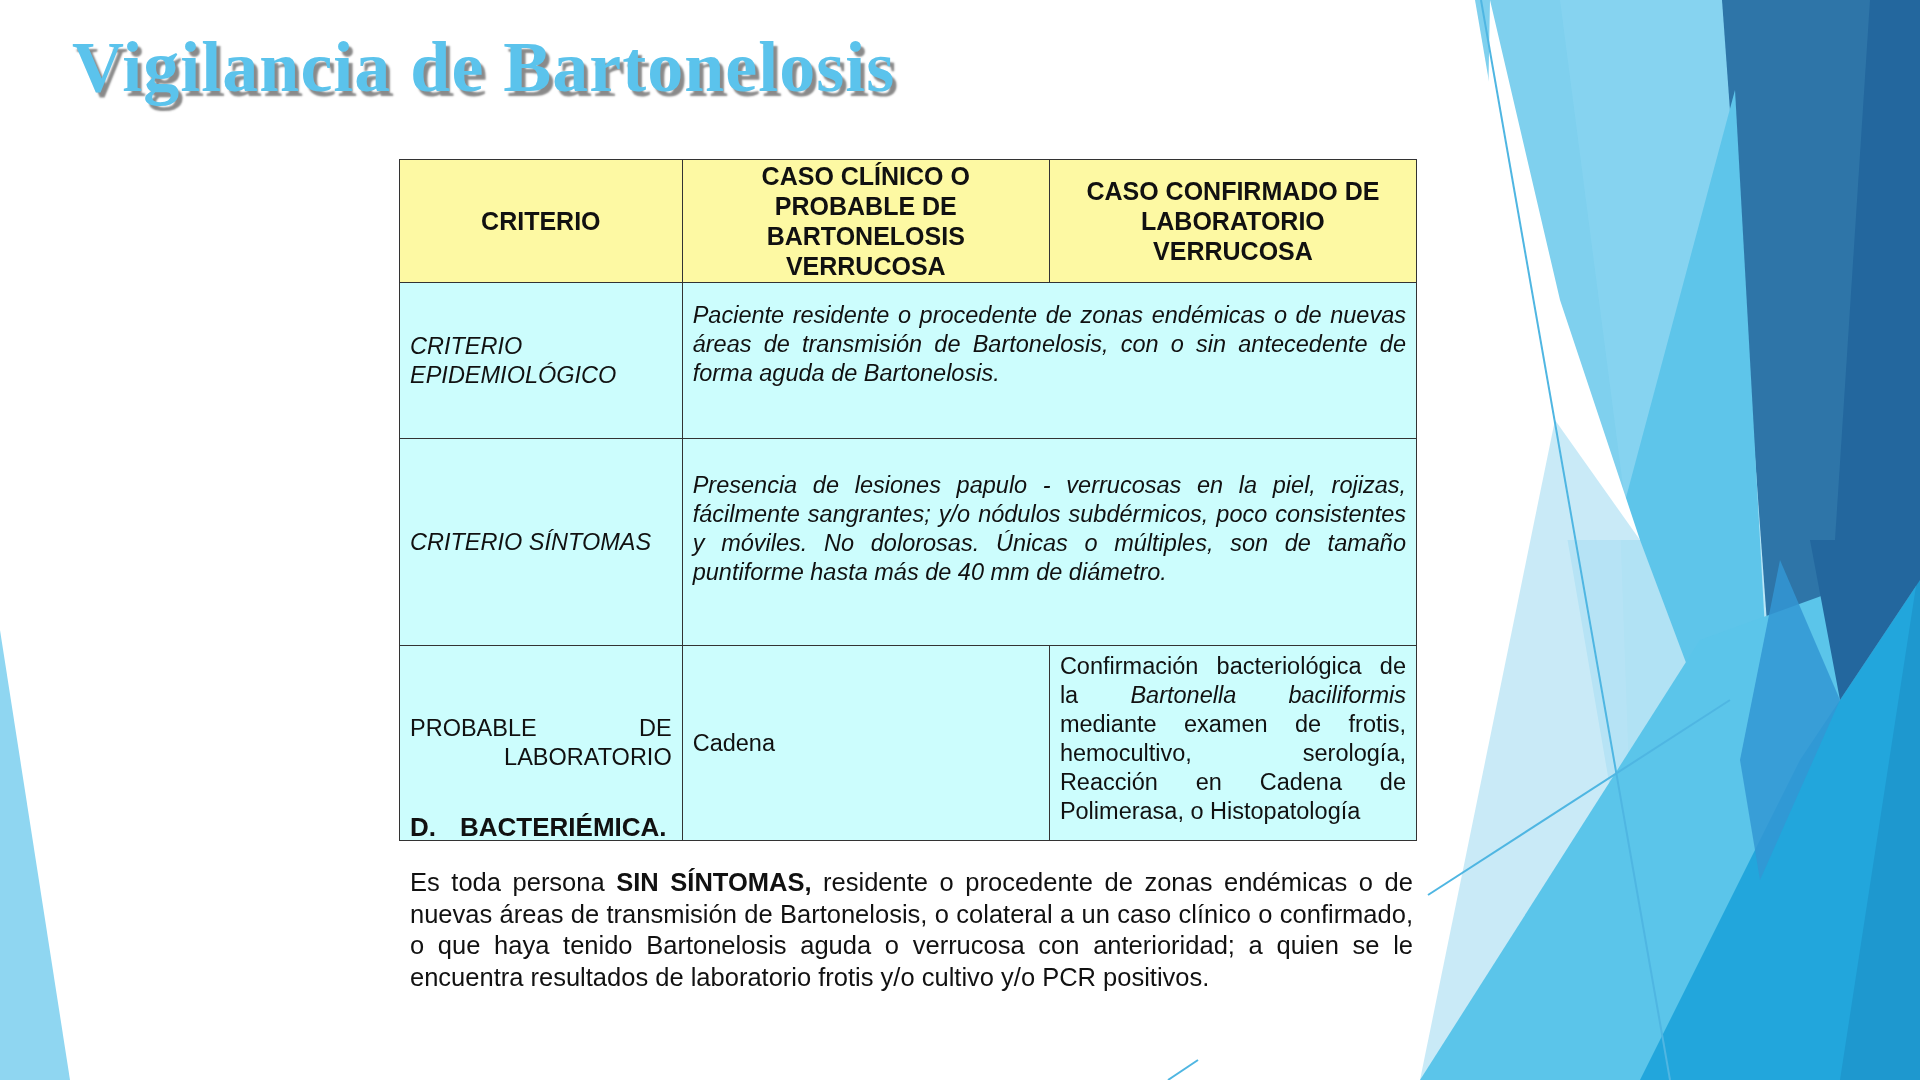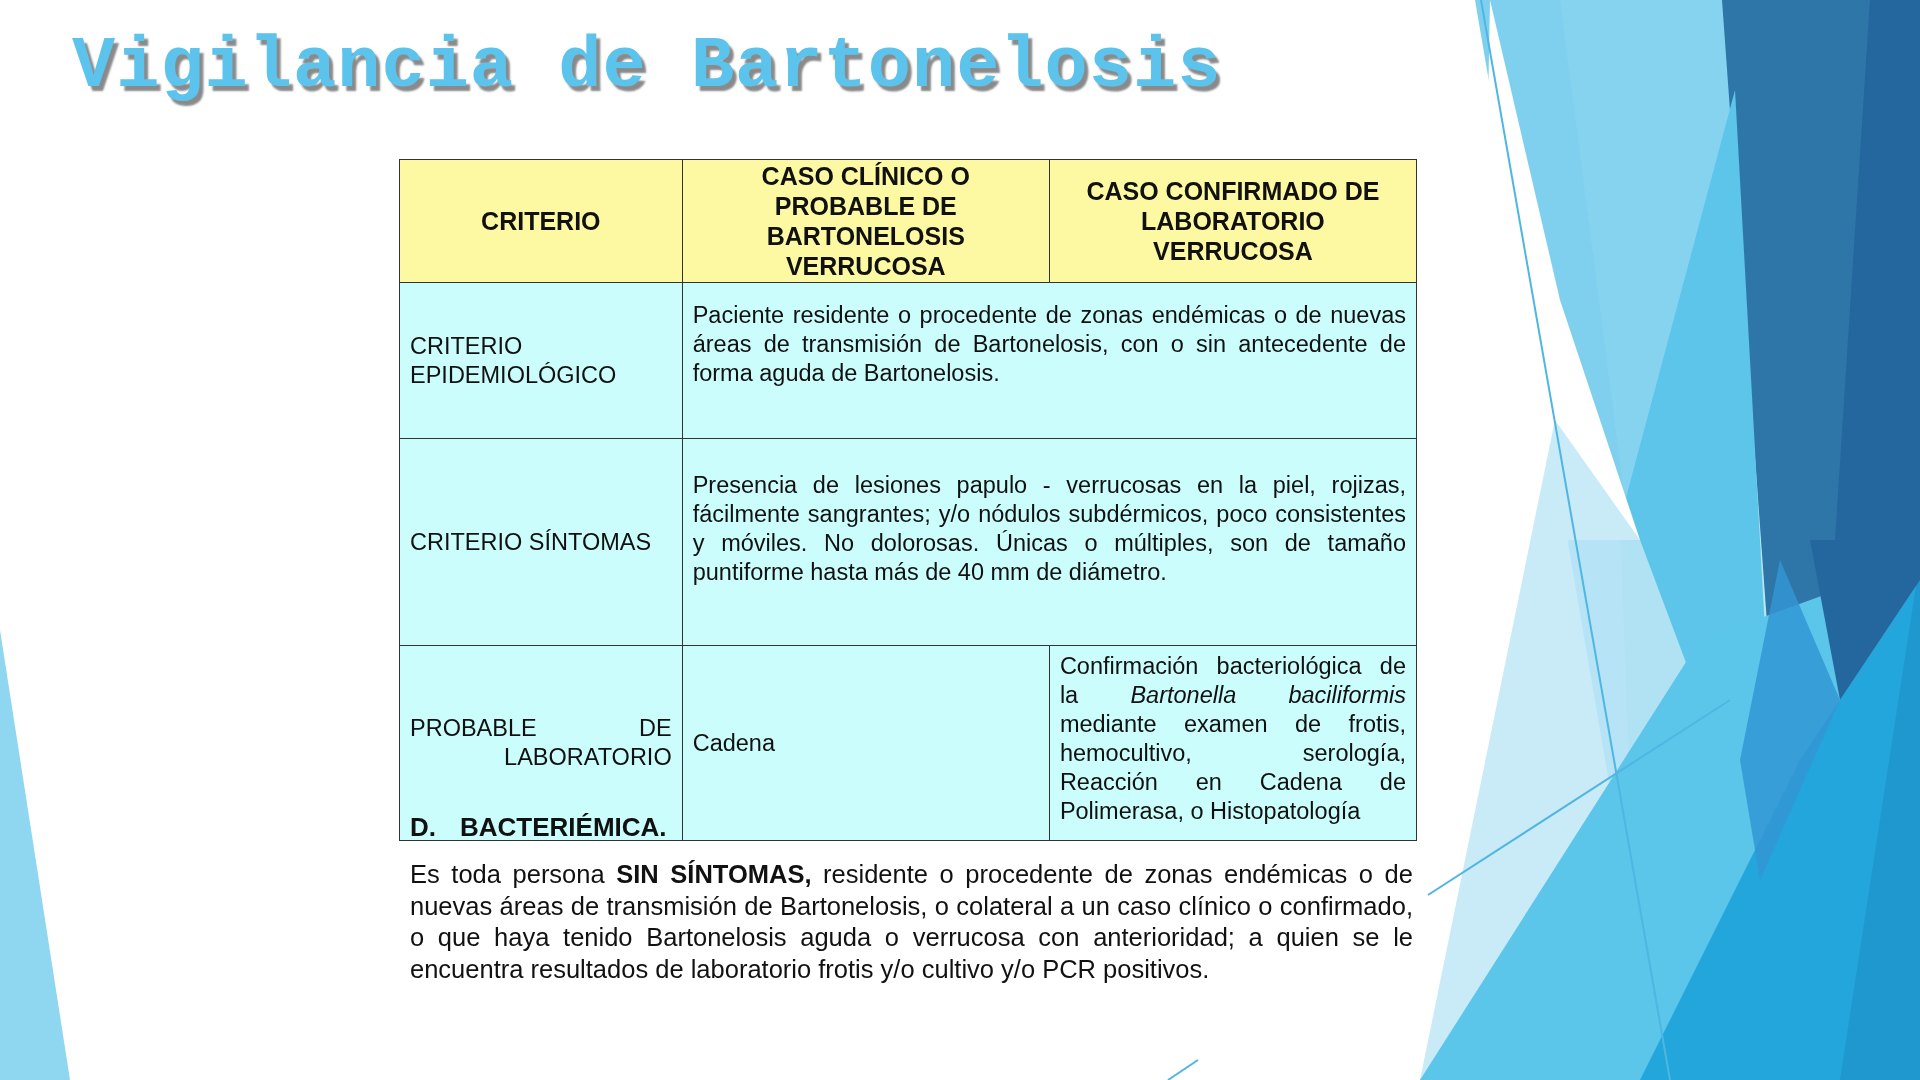--- a/index.html
+++ b/index.html
@@ -1,37 +1,37 @@
 <!DOCTYPE html>
 <html><head>
 <meta charset="utf-8">
 <style>
   html, body { margin:0; padding:0; }
   body { width:1920px; height:1080px; position:relative; overflow:hidden; background:#ffffff; font-family:"Liberation Sans", sans-serif; }
   .bg { position:absolute; left:0; top:0; width:1920px; height:1080px; }
-  .title { position:absolute; left:72px; top:26px; font-family:Liberation Mono, monospace; font-weight:bold; font-size:72px; letter-spacing:1px; color:#5bc3ec; text-shadow:4px 5px 2px #8a8a8a; white-space:nowrap; }
+  .title { position:absolute; left:72px; top:26px; font-family:Liberation Serif, serif; font-weight:bold; font-size:72px; letter-spacing:1px; color:#5bc3ec; text-shadow:4px 5px 2px #8a8a8a; white-space:nowrap; }
   table.crit { position:absolute; left:399px; top:159px; width:1018px; border-collapse:collapse; font-family:"Liberation Sans", sans-serif; color:#111; }
   table.crit td, table.crit th { border:1.5px solid #333; vertical-align:middle; }
   table.crit th { background:#fdf9a3; font-weight:bold; font-size:25px; line-height:30px; text-align:center; height:122px; padding:0 10px; }
   table.crit td { background:#ccfdfd; font-size:23.5px; line-height:29px; padding:0 10px; text-align:justify; text-align-last:auto; }
   .c1 { width:262px; }
   .c2 { width:347px; }
   .c3 { width:347px; }
   .r1 td { height:137px; }
   .r2 td { height:174px; }
   .r3 td { height:188px; }
-  .r2 td, .r1 td { padding-top:0; }
+  .r2 td, .r1 td { padding-top:0;font-style:italic; }
   .lab { text-align:left !important; }
   .labjust { display:block; text-align:justify; text-align-last:justify; }
   .section { position:absolute; left:410px; top:812px; width:1003px; font-family:"Liberation Sans", sans-serif; color:#111; }
   .sec-head { font-weight:bold; font-size:26px; line-height:31px; display:flex; }
   .sec-letter { width:50px; flex:0 0 50px; }
   .sec-text { flex:1; text-align:justify; text-align-last:left; }
   .sec-head .sec-text span.l1 { display:block; text-align:justify; text-align-last:justify; }
-  .para { margin-top:16px; font-size:25.5px; line-height:31.5px; text-align:justify; }
+  .para { margin-top:24px; font-size:25.5px; line-height:31.5px; text-align:justify; }
   em { font-style:italic; }
 </style>
 </head>
 <body>
 
 <svg class="bg" viewBox="0 0 1920 1080" width="1920" height="1080">
 
   <polygon points="0,630 70,1080 0,1080" fill="#8fd6f1"></polygon>
 
   <polygon points="1475,0 1725,0 1790,1080 1660,1080" fill="#7fd0ee"></polygon>

